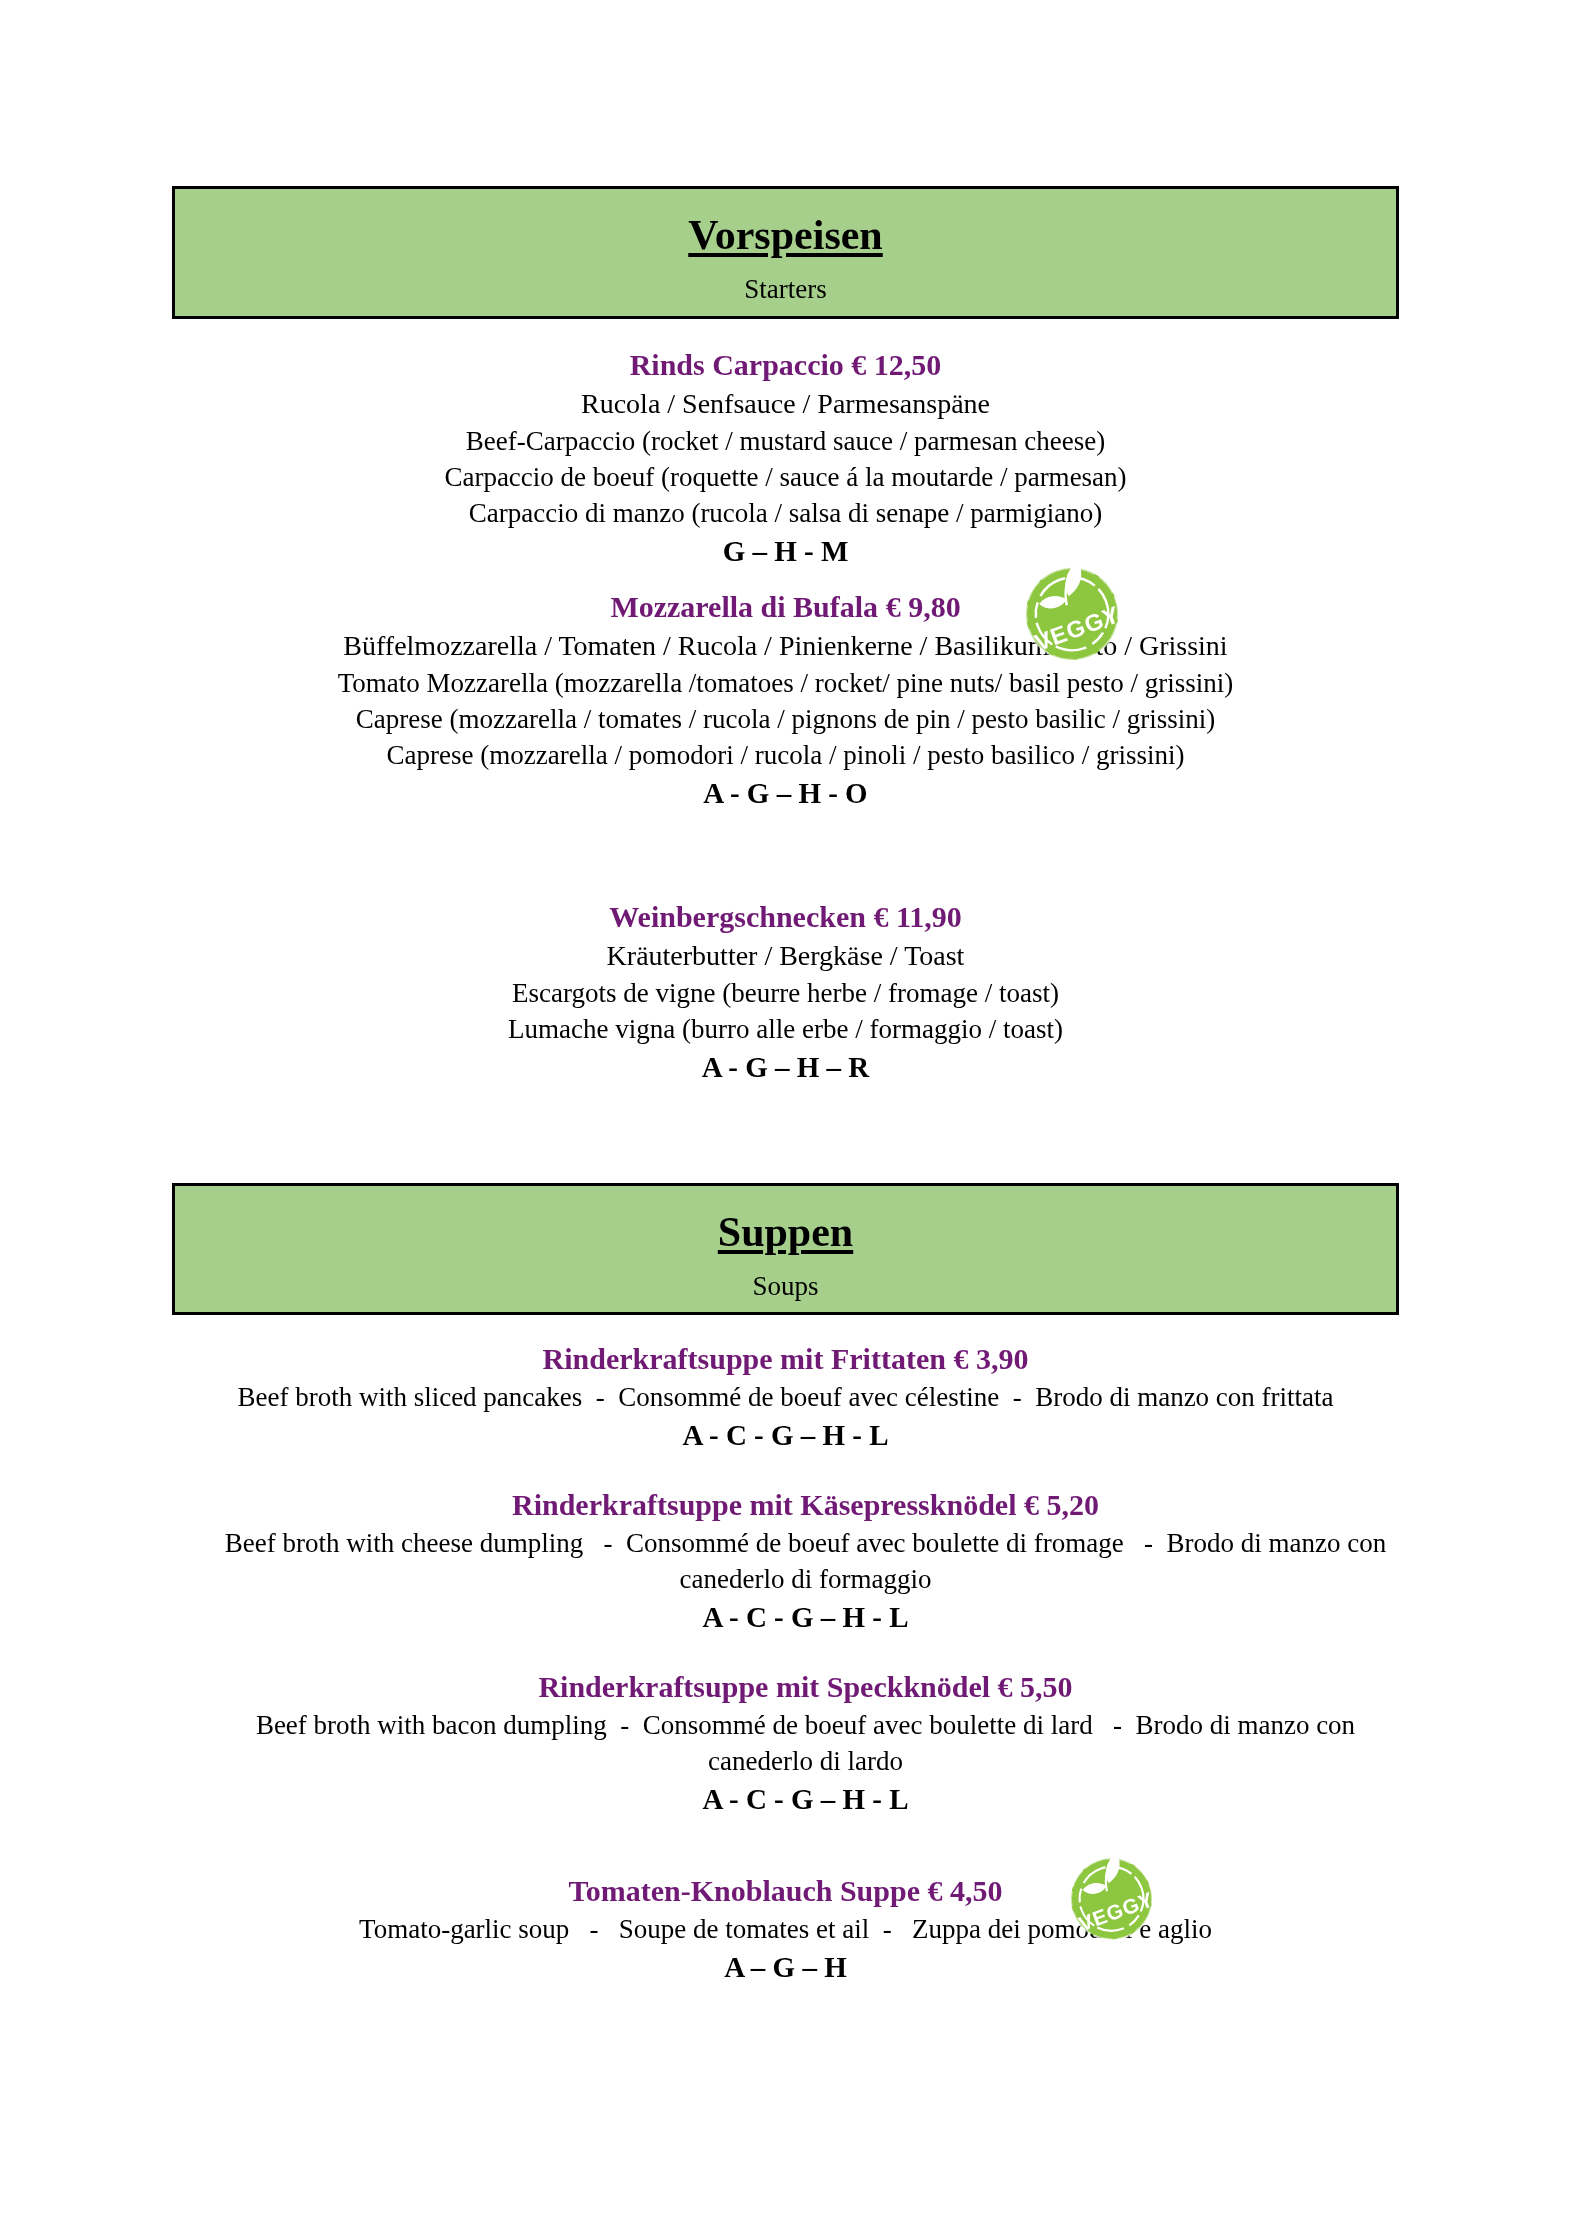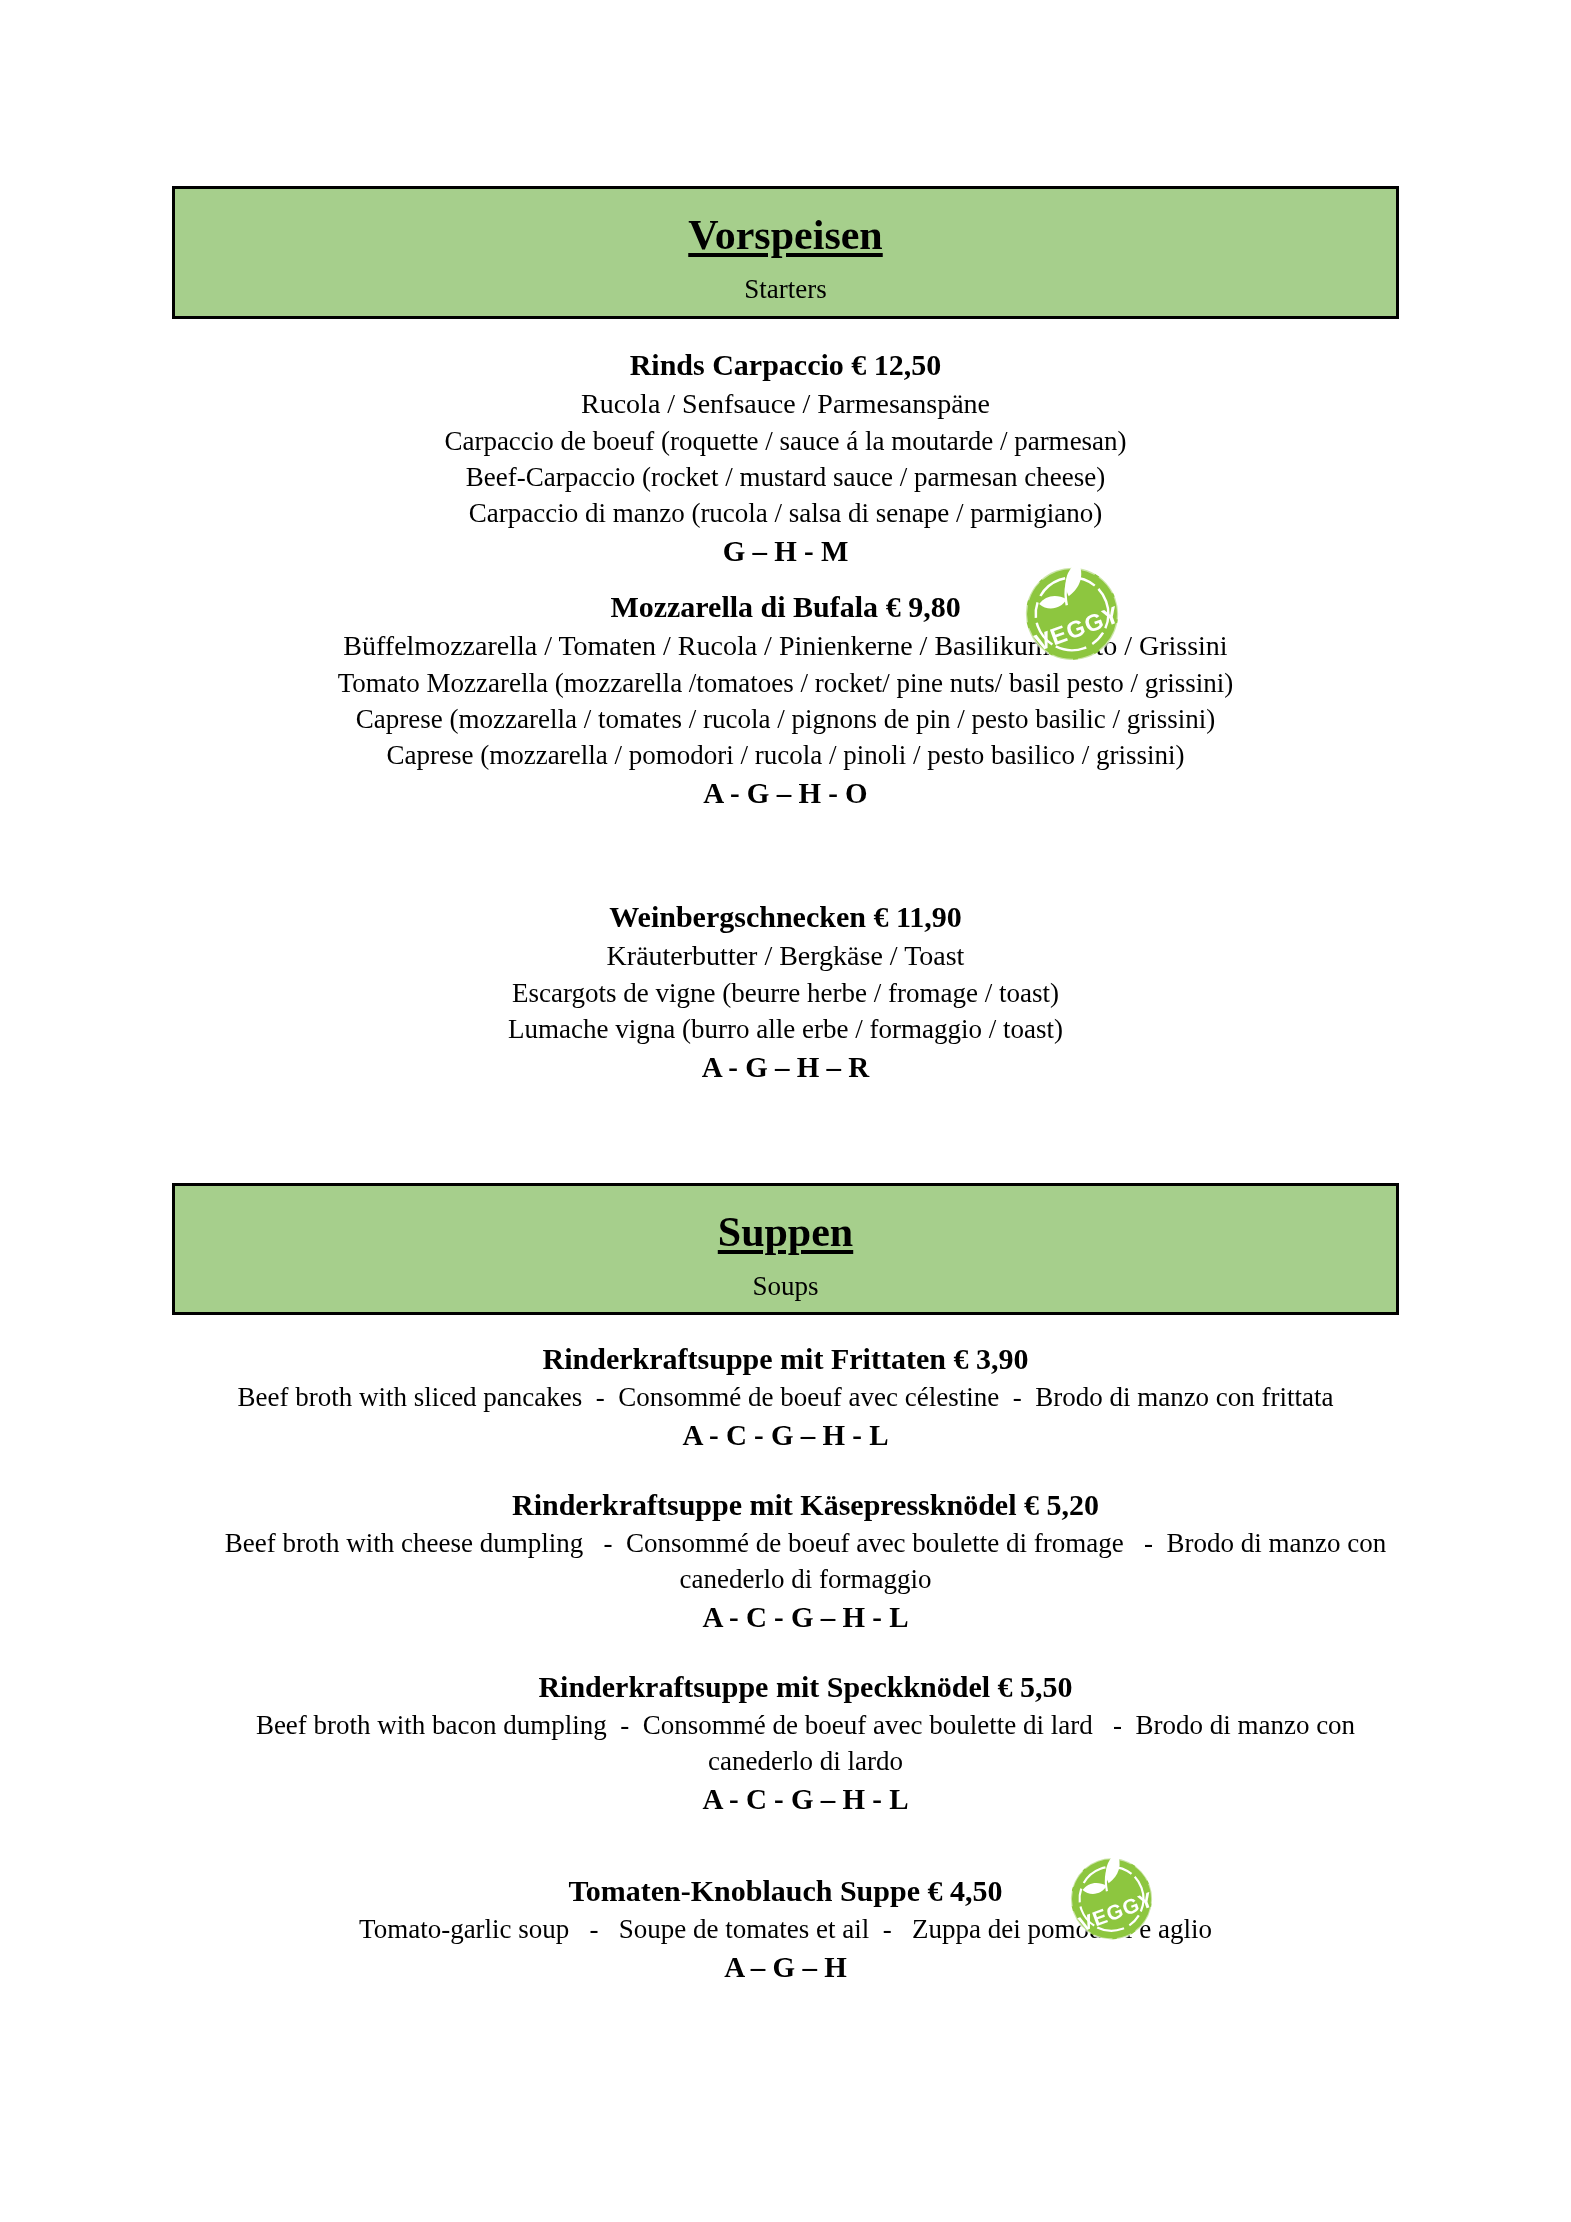--- a/index.html
+++ b/index.html
@@ -28,21 +28,21 @@
     text-underline-offset:4px;
   }
   .section-subtitle { font-size:27px; line-height:1.2; margin-top:3px; }
 
   .menu-item { text-align:center; position:relative; }
   .menu-item p, .menu-item h2 { margin:0; }
 
   .item-title {
     font-size:30px;
     font-weight:bold;
-    color:#000000;
+    color:#701a75;
     line-height:40px;
   }
   .bold-desc { font-size:28px; font-weight:normal; line-height:38px; }
   .trans { font-size:27px; line-height:36px; white-space:pre-wrap; }
   .allergens { font-size:29px; font-weight:bold; line-height:40px; }
 
   .mt-28 { margin-top:26px; }
   .mt-16 { margin-top:16px; }
   .mt-84 { margin-top:84px; }
   .mt-bar2 { margin-top:96px; }
@@ -61,22 +61,22 @@
 <div class="content">
 
   <header class="section-bar">
     <h1 class="section-title">Vorspeisen</h1>
     <div class="section-subtitle">Starters</div>
   </header>
 
   <article class="menu-item mt-28">
     <h2 class="item-title"><span>Rinds Carpaccio</span> <span>€ 12,50</span></h2>
     <p class="bold-desc">Rucola / Senfsauce / Parmesanspäne</p>
+    <p class="trans">Beef-Carpaccio (rocket / mustard sauce / parmesan cheese)</p>
     <p class="trans">Carpaccio de boeuf (roquette / sauce á la moutarde / parmesan)</p>
-    <p class="trans">Beef-Carpaccio (rocket / mustard sauce / parmesan cheese)</p>
     <p class="trans">Carpaccio di manzo (rucola / salsa di senape / parmigiano)</p>
     <p class="allergens">G – H - M</p>
   </article>
 
   <article class="menu-item mt-16">
     <span class="veggy-badge pos-a">
       <svg viewBox="0 0 110 114">
         <g transform="rotate(-20 55 62)">
           <circle cx="55" cy="62" r="47" fill="#8dc63f"></circle>
           <circle cx="55" cy="62" r="47" fill="none" stroke="#ffffff" stroke-width="2.5" stroke-dasharray="22 4 34 6 18 5" opacity="0.55"></circle>

